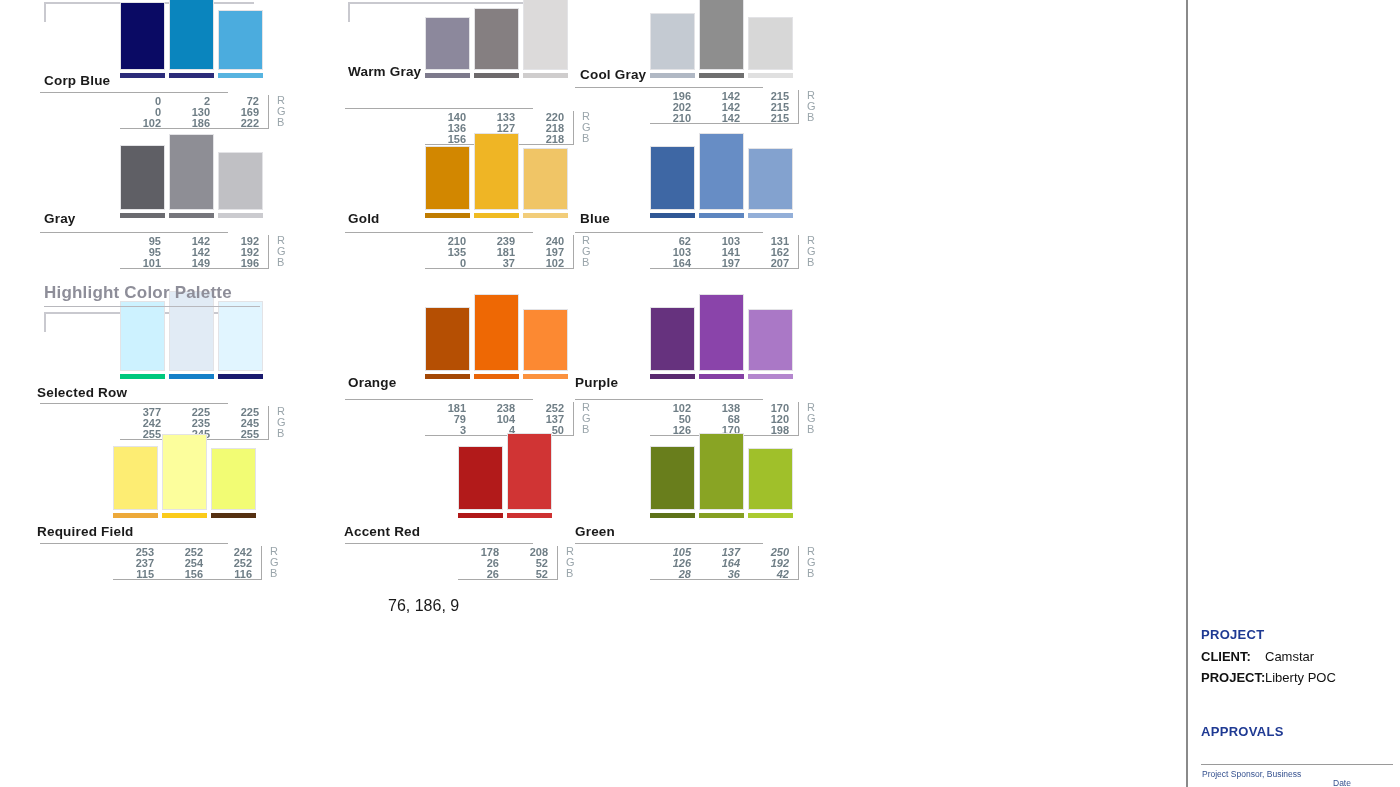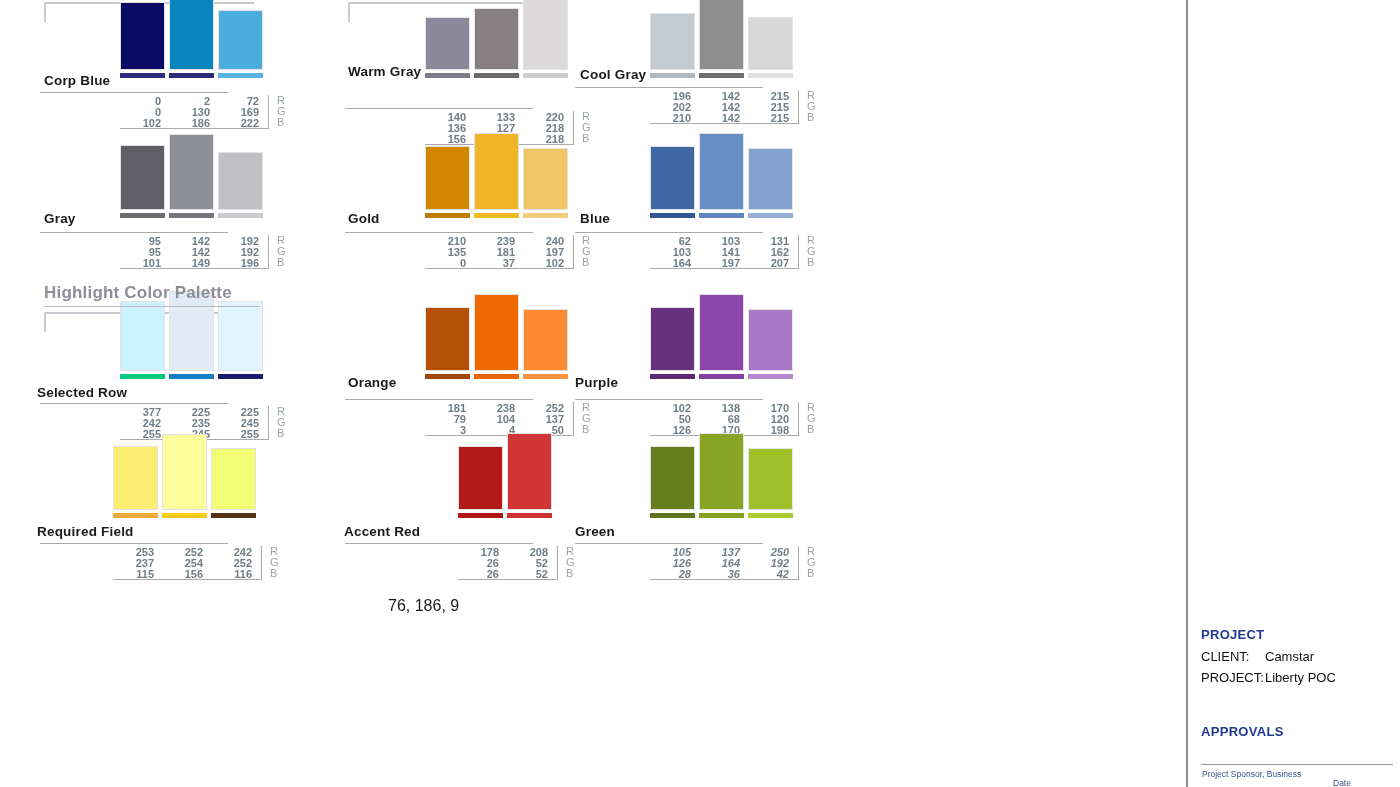--- a/index.html
+++ b/index.html
@@ -131,21 +131,21 @@
     color:#1f3a93;
     letter-spacing:0.3px;
     white-space:nowrap;
   }
   .panel-row{
     position:absolute;
     font-size:13px;
     color:#111;
     white-space:nowrap;
   }
-  .panel-row .k{display:inline-block;width:64px;}
+  .panel-row .k{display:inline-block;width:64px;font-weight:bold;}
   .approval-rule{
     position:absolute;
     height:1px;
     background:#9a9a9a;
   }
   .approval-cap{
     position:absolute;
     font-size:8.5px;
     color:#35518f;
     white-space:nowrap;

